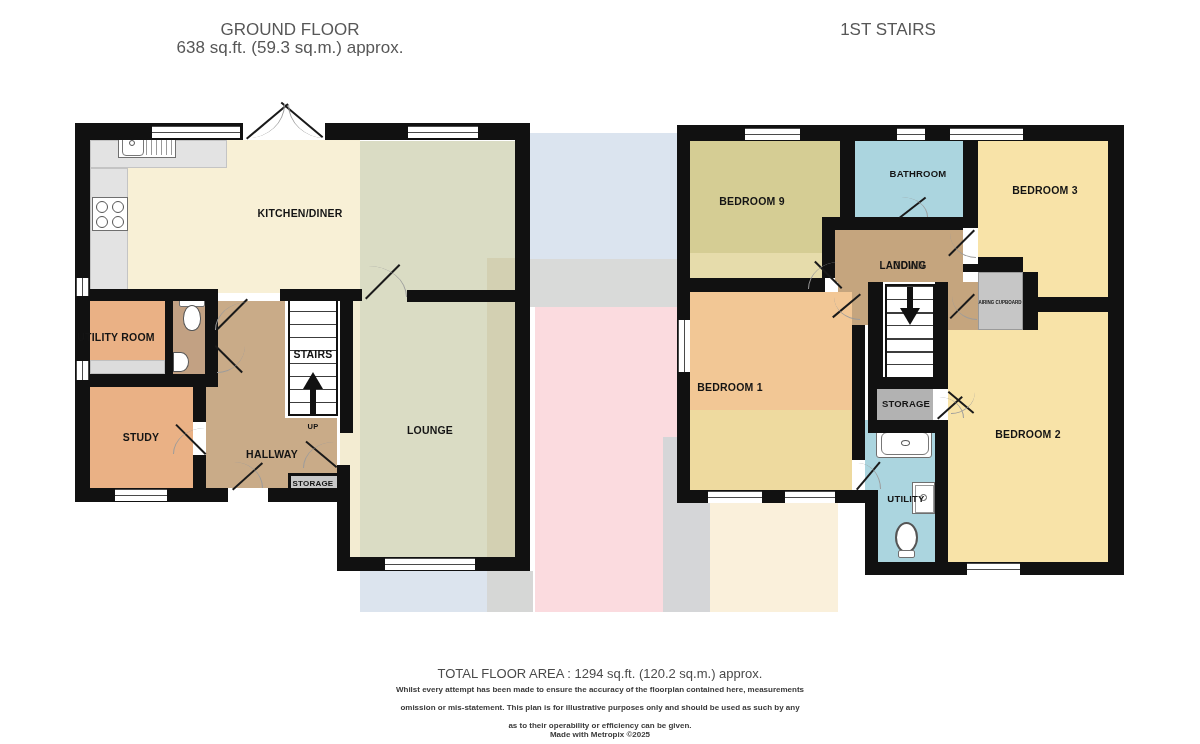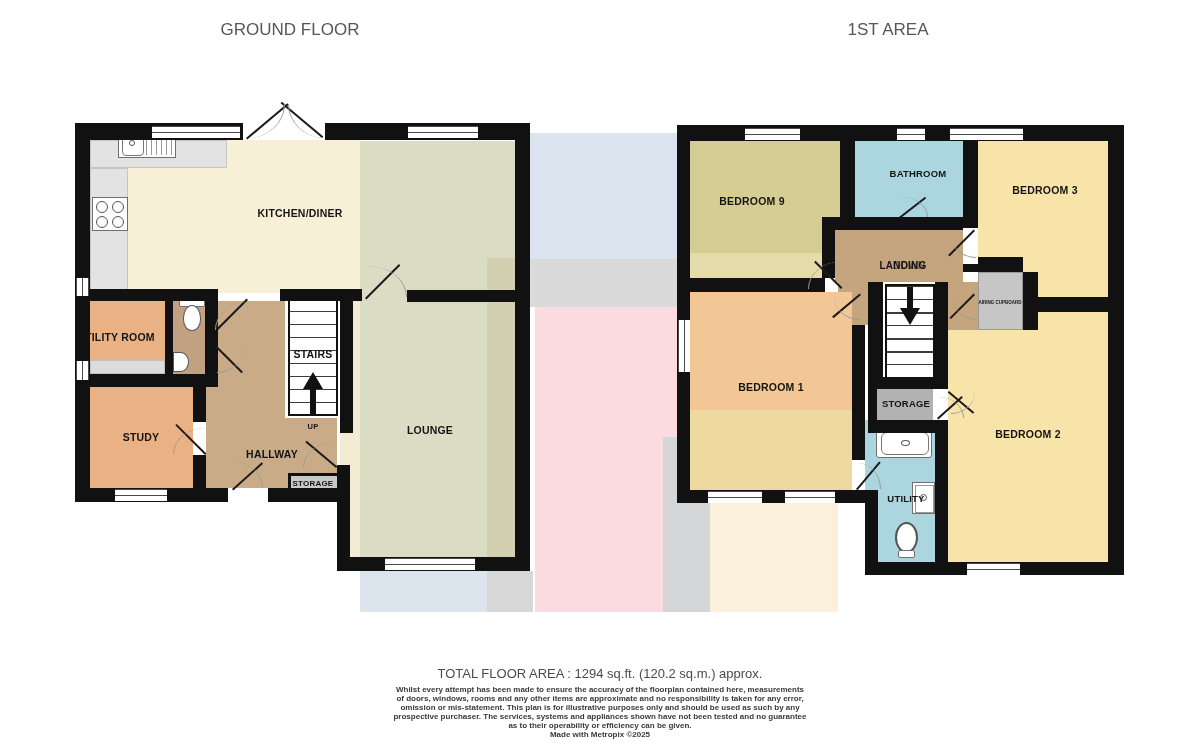--- a/index.html
+++ b/index.html
@@ -20,21 +20,22 @@
   .fixture{position:absolute;background:#fff;border:1px solid #6f6f6f;box-sizing:border-box;}
   .circ{position:absolute;border:1px solid #555;border-radius:50%;box-sizing:border-box;background:#fff;}
   .foot{position:absolute;left:600px;transform:translateX(-50%);text-align:center;white-space:nowrap;}
 </style>
 </head>
 <body>
 
 <div id="canvas">
 
   <div class="titleline" style="left:290px;top:20px;">GROUND FLOOR</div>
-  <div class="titleline" style="left:888px;top:20px;">1ST AREA</div>
+  <div class="titleline" style="left:290px;top:38px;">638 sq.ft. (59.3 sq.m.) approx.</div>
+  <div class="titleline" style="left:888px;top:20px;">1ST STAIRS</div>
 
   <div class="abs" style="left:527px;top:133px;width:150px;height:126px;background:#dbe4ef;"></div>
   <div class="abs" style="left:527px;top:259px;width:150px;height:48px;background:#d9dad9;"></div>
   <div class="abs" style="left:535px;top:307px;width:142px;height:305px;background:#fbdbdf;"></div>
   <div class="abs" style="left:663px;top:437px;width:50px;height:175px;background:#d5d6d8;"></div>
   <div class="abs" style="left:710px;top:503px;width:128px;height:109px;background:#faf0db;"></div>
   <div class="abs" style="left:360px;top:571px;width:127px;height:41px;background:#dce4ee;"></div>
   <div class="abs" style="left:487px;top:571px;width:46px;height:41px;background:#d6d7d6;"></div>
 
   <div class="abs" style="left:90px;top:138px;width:270px;height:155px;background:#f8f0d6;"></div>
@@ -213,26 +214,24 @@
 
   <div class="leaf" style="left:856px;top:489px;width:36px;transform:rotate(-50deg);"></div>
   <div class="arc" style="left:858px;top:463px;width:22px;height:26px;border-right:1.3px solid #9b9b9b;border-top-right-radius:100%;"></div>
 
   <div class="room-label" style="left:752px;top:201px;">BEDROOM 9</div>
   <div class="room-label" style="left:918px;top:173px;font-size:9.5px;">BATHROOM</div>
   <div class="room-label" style="left:1045px;top:190px;">BEDROOM 3</div>
   <div class="room-label" style="left:903px;top:265px;font-size:10px;">LANDING</div>
   <div class="room-label" style="left:909px;top:265px;font-size:10px;opacity:.55;">DOWN</div>
   <div class="room-label" style="left:1000px;top:302px;font-size:4.5px;letter-spacing:0;">AIRING CUPBOARD</div>
-  <div class="room-label" style="left:771px;top:387px;">BEDROOM 1</div>
+  <div class="room-label" style="left:730px;top:387px;">BEDROOM 1</div>
   <div class="room-label" style="left:906px;top:403px;font-size:9.5px;">STORAGE</div>
   <div class="room-label" style="left:1028px;top:434px;">BEDROOM 2</div>
   <div class="room-label" style="left:906px;top:498px;font-size:9.5px;">UTILITY</div>
 
   <div class="foot" style="top:666px;font-size:13px;color:#4a4a4a;">TOTAL FLOOR AREA : 1294 sq.ft. (120.2 sq.m.) approx.</div>
   <div class="foot" style="top:685px;font-size:8px;font-weight:bold;color:#3a3a3a;line-height:9.6px;">Whilst every attempt has been made to ensure the accuracy of the floorplan contained here, measurements</div>
-  <div class="foot" style="top:694px;font-size:8px;font-weight:bold;color:#3a3a3a;line-height:9.6px;">of doors, windows, rooms and any other items are approximate and no responsibility is taken for any error,</div>
   <div class="foot" style="top:703px;font-size:8px;font-weight:bold;color:#3a3a3a;line-height:9.6px;">omission or mis-statement. This plan is for illustrative purposes only and should be used as such by any</div>
-  <div class="foot" style="top:712px;font-size:8px;font-weight:bold;color:#3a3a3a;line-height:9.6px;">prospective purchaser. The services, systems and appliances shown have not been tested and no guarantee</div>
   <div class="foot" style="top:721px;font-size:8px;font-weight:bold;color:#3a3a3a;line-height:9.6px;">as to their operability or efficiency can be given.</div>
   <div class="foot" style="top:730px;font-size:8px;font-weight:bold;color:#3a3a3a;">Made with Metropix ©2025</div>
 
 </div>
 
 </body></html>

